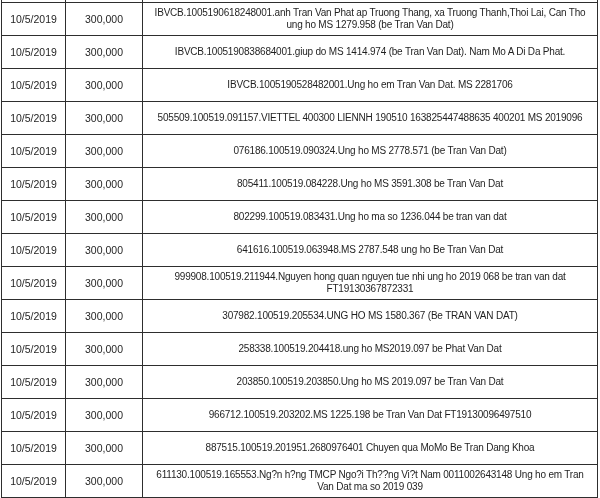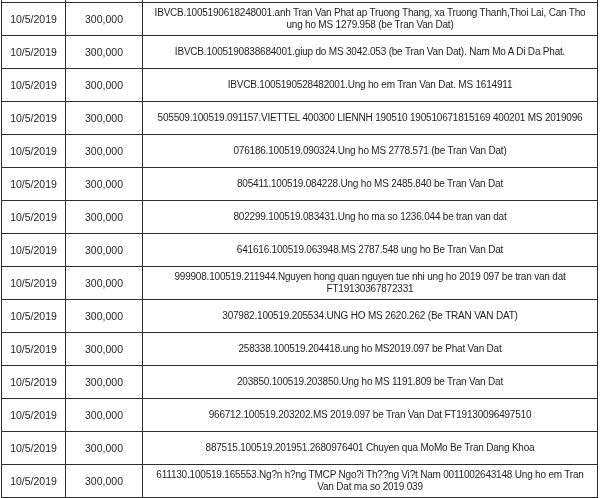--- a/index.html
+++ b/index.html
@@ -64,76 +64,76 @@
     </tbody>
     <tbody>
         <tr class="data-row">
           <td class="date-cell">10/5/2019</td>
           <td class="amount-cell">300,000</td>
           <td class="description-cell">IBVCB.1005190618248001.anh Tran Van Phat ap Truong Thang, xa Truong Thanh,Thoi Lai, Can Tho ung ho MS 1279.958 (be Tran Van Dat)</td>
         </tr>
         <tr class="data-row">
           <td class="date-cell">10/5/2019</td>
           <td class="amount-cell">300,000</td>
-          <td class="description-cell">IBVCB.1005190838684001.giup do MS 3042.053 (be Tran Van Dat). Nam Mo A Di Da Phat.</td>
+          <td class="description-cell">IBVCB.1005190838684001.giup do MS 1414.974 (be Tran Van Dat). Nam Mo A Di Da Phat.</td>
         </tr>
         <tr class="data-row">
           <td class="date-cell">10/5/2019</td>
           <td class="amount-cell">300,000</td>
-          <td class="description-cell">IBVCB.1005190528482001.Ung ho em Tran Van Dat. MS 1614911</td>
+          <td class="description-cell">IBVCB.1005190528482001.Ung ho em Tran Van Dat. MS 2281706</td>
         </tr>
         <tr class="data-row">
           <td class="date-cell">10/5/2019</td>
           <td class="amount-cell">300,000</td>
-          <td class="description-cell">505509.100519.091157.VIETTEL 400300 LIENNH 190510 190510671815169 400201 MS 2019096</td>
+          <td class="description-cell">505509.100519.091157.VIETTEL 400300 LIENNH 190510 163825447488635 400201 MS 2019096</td>
         </tr>
         <tr class="data-row">
           <td class="date-cell">10/5/2019</td>
           <td class="amount-cell">300,000</td>
           <td class="description-cell">076186.100519.090324.Ung ho MS 2778.571 (be Tran Van Dat)</td>
         </tr>
         <tr class="data-row">
           <td class="date-cell">10/5/2019</td>
           <td class="amount-cell">300,000</td>
-          <td class="description-cell">805411.100519.084228.Ung ho MS 2485.840 be Tran Van Dat</td>
+          <td class="description-cell">805411.100519.084228.Ung ho MS 3591.308 be Tran Van Dat</td>
         </tr>
         <tr class="data-row">
           <td class="date-cell">10/5/2019</td>
           <td class="amount-cell">300,000</td>
           <td class="description-cell">802299.100519.083431.Ung ho ma so 1236.044 be tran van dat</td>
         </tr>
         <tr class="data-row">
           <td class="date-cell">10/5/2019</td>
           <td class="amount-cell">300,000</td>
           <td class="description-cell">641616.100519.063948.MS 2787.548 ung ho Be Tran Van Dat</td>
         </tr>
         <tr class="data-row">
           <td class="date-cell">10/5/2019</td>
           <td class="amount-cell">300,000</td>
-          <td class="description-cell">999908.100519.211944.Nguyen hong quan nguyen tue nhi ung ho 2019 097 be tran van dat FT19130367872331</td>
+          <td class="description-cell">999908.100519.211944.Nguyen hong quan nguyen tue nhi ung ho 2019 068 be tran van dat FT19130367872331</td>
         </tr>
         <tr class="data-row">
           <td class="date-cell">10/5/2019</td>
           <td class="amount-cell">300,000</td>
-          <td class="description-cell">307982.100519.205534.UNG HO MS 2620.262 (Be TRAN VAN DAT)</td>
+          <td class="description-cell">307982.100519.205534.UNG HO MS 1580.367 (Be TRAN VAN DAT)</td>
         </tr>
         <tr class="data-row">
           <td class="date-cell">10/5/2019</td>
           <td class="amount-cell">300,000</td>
           <td class="description-cell">258338.100519.204418.ung ho MS2019.097 be Phat Van Dat</td>
         </tr>
         <tr class="data-row">
           <td class="date-cell">10/5/2019</td>
           <td class="amount-cell">300,000</td>
-          <td class="description-cell">203850.100519.203850.Ung ho MS 1191.809 be Tran Van Dat</td>
+          <td class="description-cell">203850.100519.203850.Ung ho MS 2019.097 be Tran Van Dat</td>
         </tr>
         <tr class="data-row">
           <td class="date-cell">10/5/2019</td>
           <td class="amount-cell">300,000</td>
-          <td class="description-cell">966712.100519.203202.MS 2019.097 be Tran Van Dat FT19130096497510</td>
+          <td class="description-cell">966712.100519.203202.MS 1225.198 be Tran Van Dat FT19130096497510</td>
         </tr>
         <tr class="data-row">
           <td class="date-cell">10/5/2019</td>
           <td class="amount-cell">300,000</td>
           <td class="description-cell">887515.100519.201951.2680976401 Chuyen qua MoMo Be Tran Dang Khoa</td>
         </tr>
         <tr class="data-row">
           <td class="date-cell">10/5/2019</td>
           <td class="amount-cell">300,000</td>
           <td class="description-cell">611130.100519.165553.Ng?n h?ng TMCP Ngo?i Th??ng Vi?t Nam 0011002643148 Ung ho em Tran Van Dat ma so 2019 039</td>

